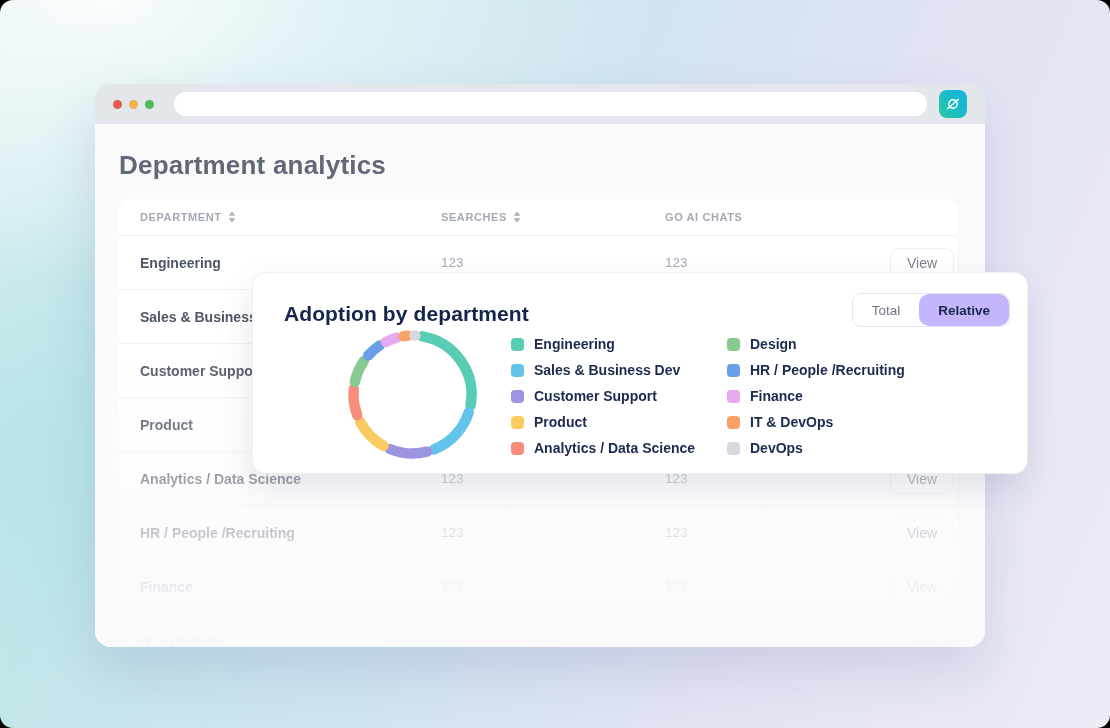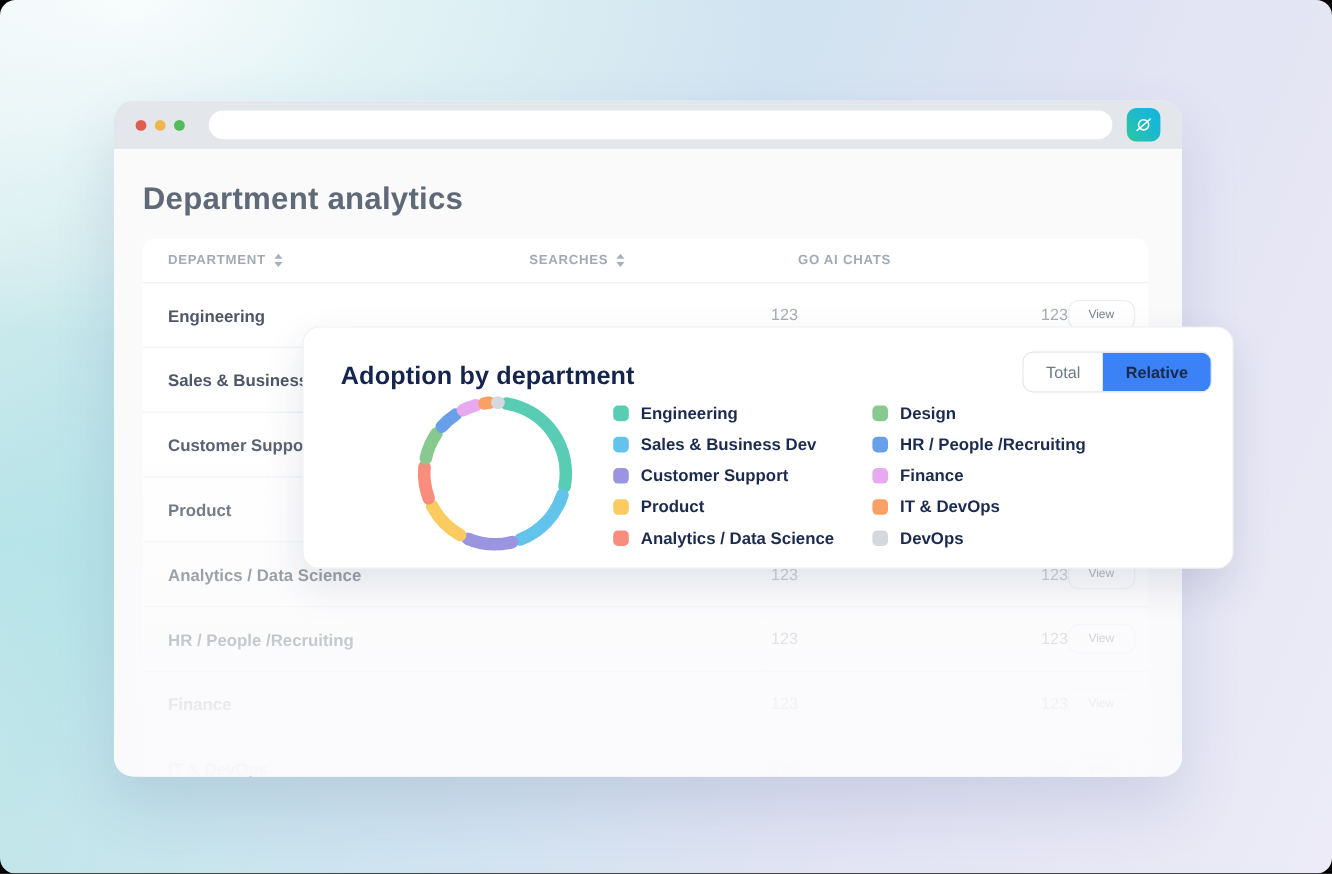--- a/index.html
+++ b/index.html
@@ -33,35 +33,35 @@
   h1.page-title{margin:26px 0 18px 24px;font-size:26px;font-weight:700;color:#5f6977;letter-spacing:.2px;}
   .card{position:relative;margin:0 28px 0 24px;background:#fff;border-radius:10px 10px 0 0;}
   .thead,.trow{display:grid;grid-template-columns:301px 224px 225px 1fr;align-items:center;padding-left:21px;padding-right:17px;}
   .thead{height:37px;border-bottom:1px solid #eef0f3;}
   .th{display:flex;align-items:center;gap:6px;font-size:11px;font-weight:700;letter-spacing:.6px;color:#a4aab5;text-transform:uppercase;cursor:default;}
   .th.sortable{cursor:pointer;}
   .sort-icon{display:inline-flex;flex-direction:column;gap:1px;}
   .trow{height:54px;border-bottom:1px solid #f1f2f5;}
   .trow:last-child{border-bottom:none;}
   .td-name{font-size:14px;font-weight:700;color:#4e5766;}
-  .td-num{font-size:13.5px;color:#a6acb6;text-align:right;}
+  .td-num{font-size:13.5px;color:#a6acb6;}
   .td-action{justify-self:end;}
-  .view-btn{background:#fff;border:1px solid #eceef1;border-radius:9px;padding:6px 16px;font-size:10px;color:#7a828e;cursor:pointer;font-family:inherit;}
+  .view-btn{background:#fff;border:1px solid #eceef1;border-radius:9px;padding:6px 16px;font-size:14px;color:#7a828e;cursor:pointer;font-family:inherit;}
   .fade{position:absolute;left:0;right:0;top:196px;bottom:0;z-index:5;pointer-events:none;
     background:linear-gradient(to bottom,rgba(250,250,252,0) 0%,rgba(250,250,252,.28) 30%,rgba(250,250,252,.62) 52%,rgba(250,250,252,.9) 74%,#fafafc 95%);}
   
   .modal{
     position:absolute;left:252px;top:272px;width:776px;height:202px;z-index:10;
     background:#fff;border:1px solid #eff0f4;border-radius:14px;
     box-shadow:0 14px 34px rgba(40,50,90,.12);
   }
   .modal-title{position:absolute;left:19px;top:17px;margin:12px;font-size:21px;font-weight:700;color:#15244c;letter-spacing:.1px;}
   .toggle{position:absolute;right:17px;top:20px;display:flex;border:1px solid #e3e6eb;border-radius:9px;overflow:hidden;height:34px;margin-left:20px;}
   .toggle button{border:none;background:#fff;padding:0 19px;font-size:13.5px;color:#707885;cursor:pointer;font-family:inherit;}
-  .toggle button.selected{background:#3b82f6;color:#1a294c;font-weight:700;}
+  .toggle button.selected{background:#c4b5fd;color:#1a294c;font-weight:700;border-radius:10px;}
   .donut{position:absolute;left:87px;top:49px;}
   .legend{position:absolute;top:58px;display:flex;flex-direction:column;}
   .legend-1{left:258px;}
   .legend-2{left:474px;justify-content:space-between;}
   .legend-item{display:flex;align-items:center;height:26px;gap:10px;}
   .swatch{width:13px;height:13px;border-radius:4px;flex:0 0 auto;}
   .legend-label{font-size:14px;font-weight:600;color:#1c2b4d;white-space:nowrap;}
 </style>
 </head>
 <body>

